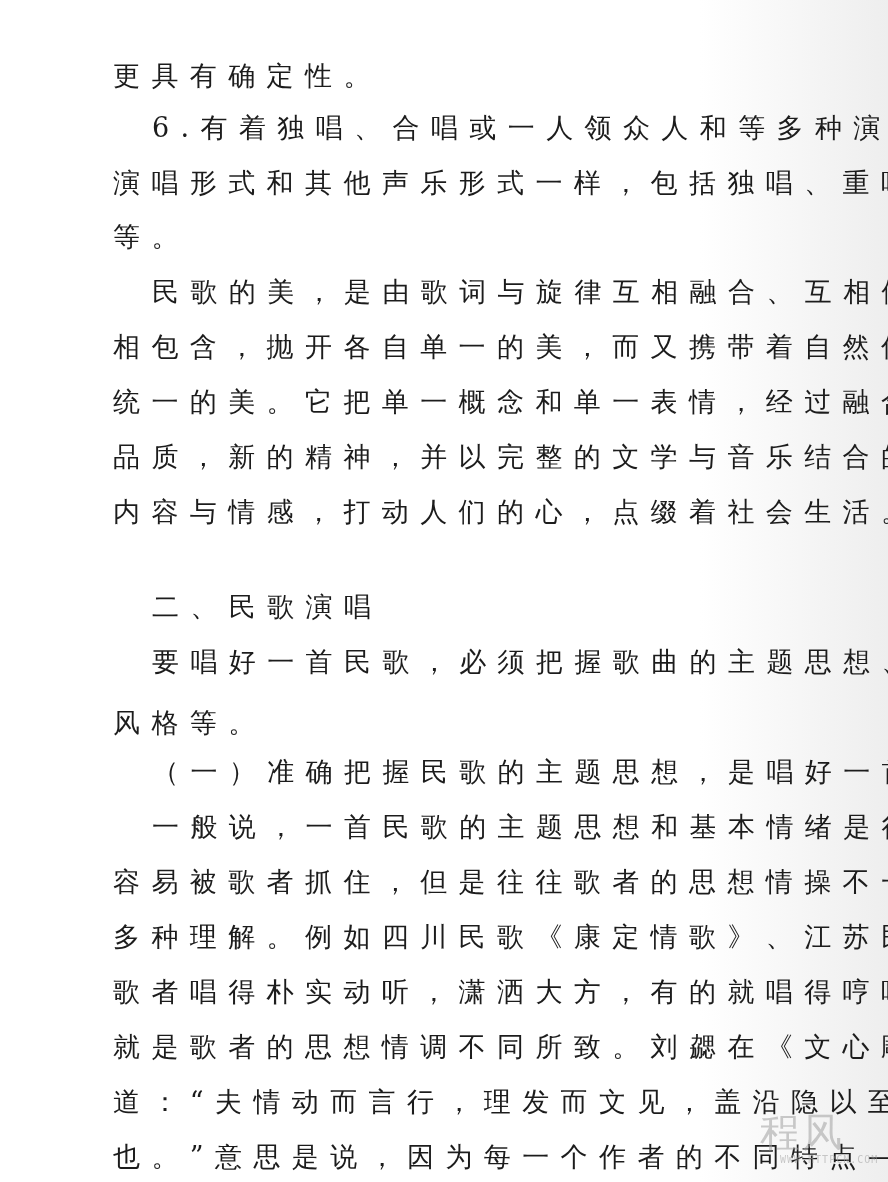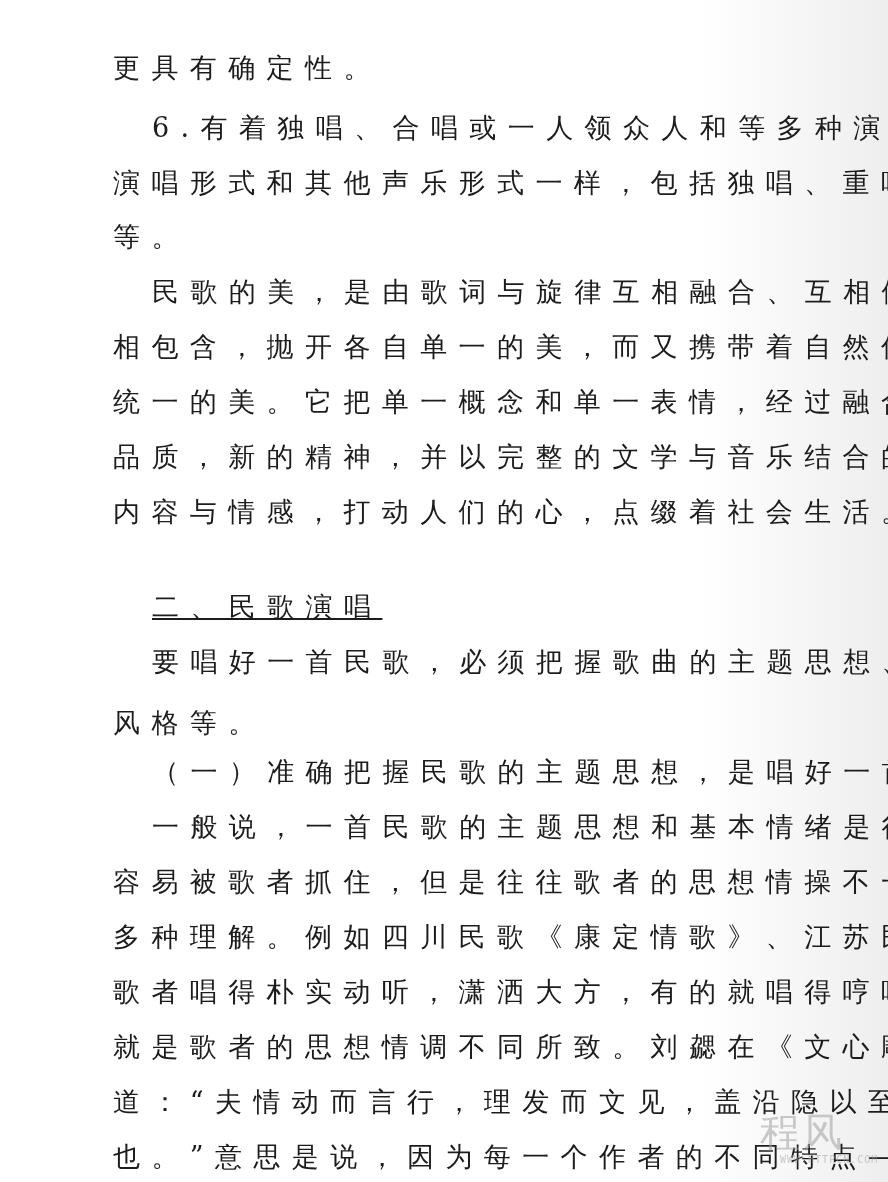--- a/index.html
+++ b/index.html
@@ -21,30 +21,30 @@
     position: absolute; left: 760px; top: 1110px; width: 130px; height: 60px;
     color: rgba(160,160,160,0.55);
   }
   .wm-logo { font-size: 40px; line-height: 44px; font-family: "DejaVu Sans", sans-serif; letter-spacing: 2px; }
   .wm-url { font-size: 10px; letter-spacing: 1px; font-family: "DejaVu Sans Mono", monospace; margin-left: 20px; }
 </style>
 </head>
 <body>
 
 <div class="page" id="page" style="top: 0px;">
-    <div class="line" style="top: 48px;">更具有确定性。</div>
+    <div class="line" style="top: 56px;">更具有确定性。</div>
     <div class="line indent" style="top: 108px;">6.有着独唱、合唱或一人领众人和等多种演唱形式。民歌的</div>
     <div class="line" style="top: 163px;">演唱形式和其他声乐形式一样，包括独唱、重唱、对唱、齐唱、合唱</div>
     <div class="line" style="top: 217px;">等。</div>
     <div class="line indent" style="top: 272px;">民歌的美，是由歌词与旋律互相融合、互相依存、互相支持、互</div>
     <div class="line" style="top: 327px;">相包含，抛开各自单一的美，而又携带着自然优势的美，结合后化为</div>
     <div class="line" style="top: 382px;">统一的美。它把单一概念和单一表情，经过融合，转化为一种新的</div>
     <div class="line" style="top: 437px;">品质，新的精神，并以完整的文学与音乐结合的新形式，蕴含着新的</div>
     <div class="line" style="top: 492px;">内容与情感，打动人们的心，点缀着社会生活。</div>
-    <div class="line indent" style="top: 587px; text-decoration: underline;">二、民歌演唱</div>
+    <div class="line indent" style="top: 587px;">二、民歌演唱</div>
     <div class="line indent" style="top: 642px;">要唱好一首民歌，必须把握歌曲的主题思想、基本情绪、语言、</div>
     <div class="line" style="top: 703px;">风格等。</div>
     <div class="line indent" style="top: 752px;">（一）准确把握民歌的主题思想，是唱好一首民歌的关键。</div>
     <div class="line indent" style="top: 807px;">一般说，一首民歌的主题思想和基本情绪是很简单明了的，很</div>
     <div class="line" style="top: 862px;">容易被歌者抓住，但是往往歌者的思想情操不一，就容易对歌曲有</div>
     <div class="line" style="top: 917px;">多种理解。例如四川民歌《康定情歌》、江苏民歌《茉莉花》等，有的</div>
     <div class="line" style="top: 972px;">歌者唱得朴实动听，潇洒大方，有的就唱得哼哼叽叽，媚里媚气。这</div>
     <div class="line" style="top: 1027px;">就是歌者的思想情调不同所致。刘勰在《文心雕龙·体性》中谈</div>
     <div class="line" style="top: 1082px;">道：“夫情动而言行，理发而文见，盖沿隐以至显，因内而符外者</div>
     <div class="line" style="top: 1137px;">也。”意思是说，因为每一个作者的不同特点——内心精神世界、情、</div>

